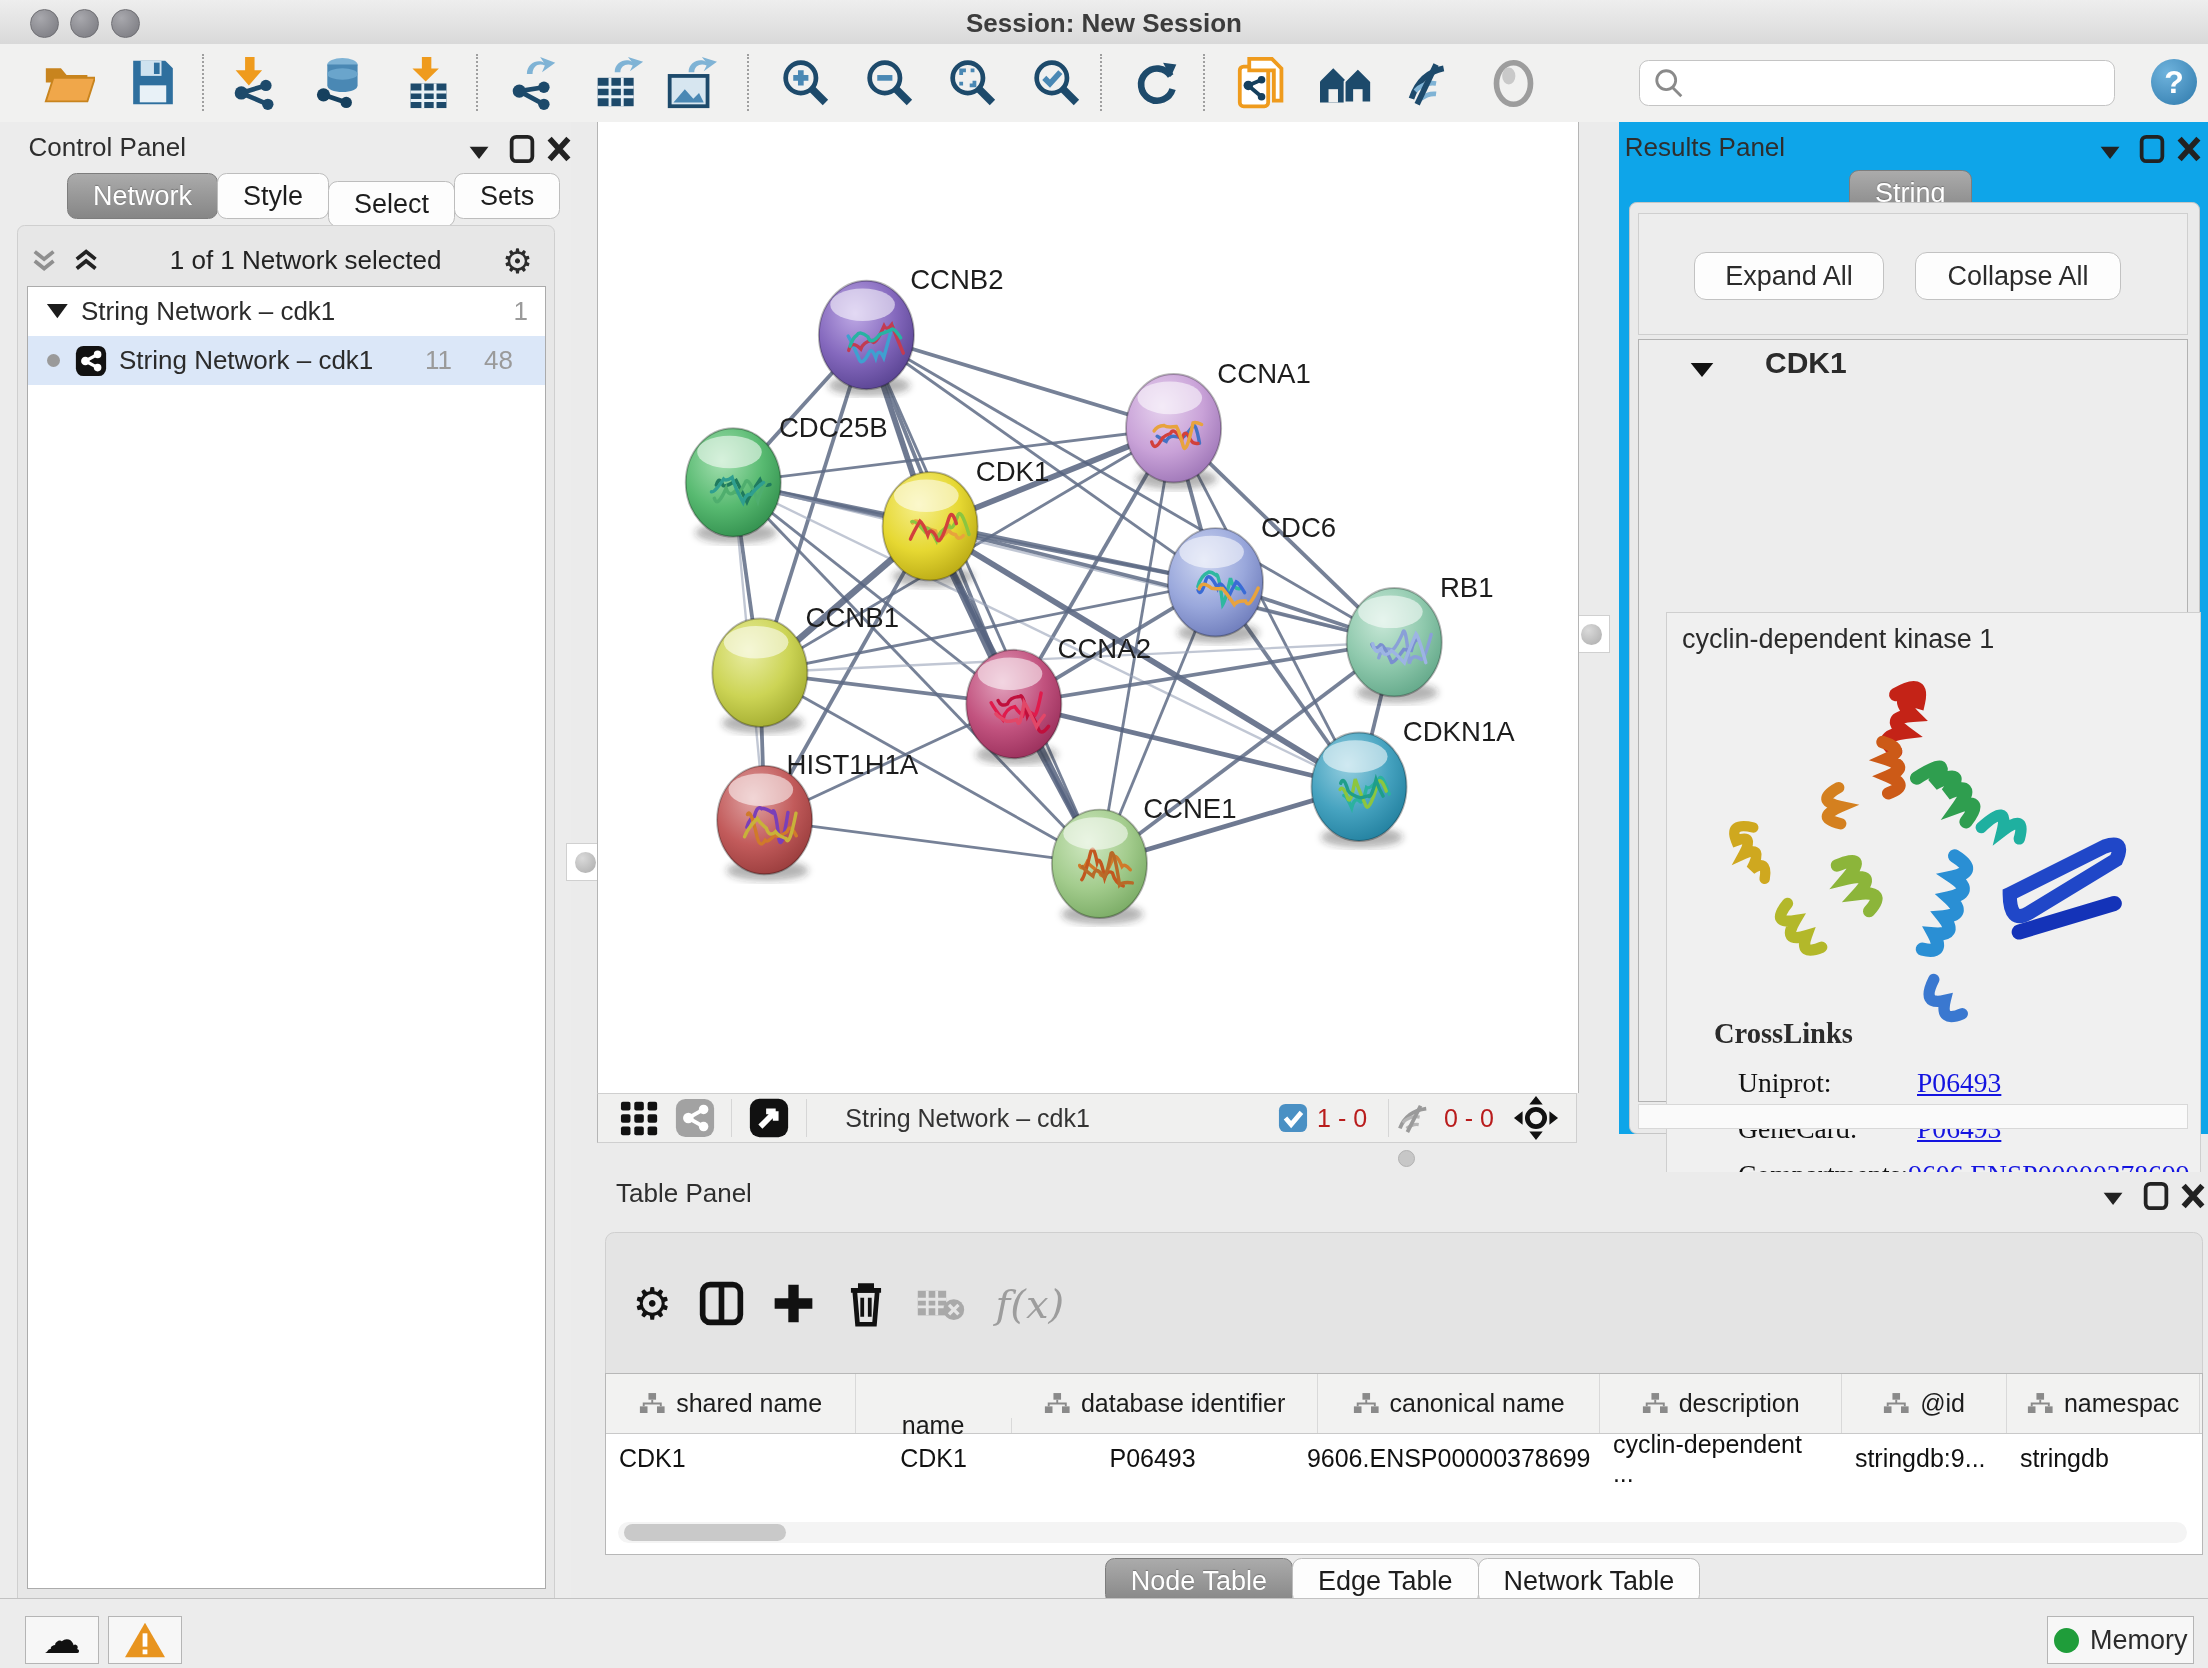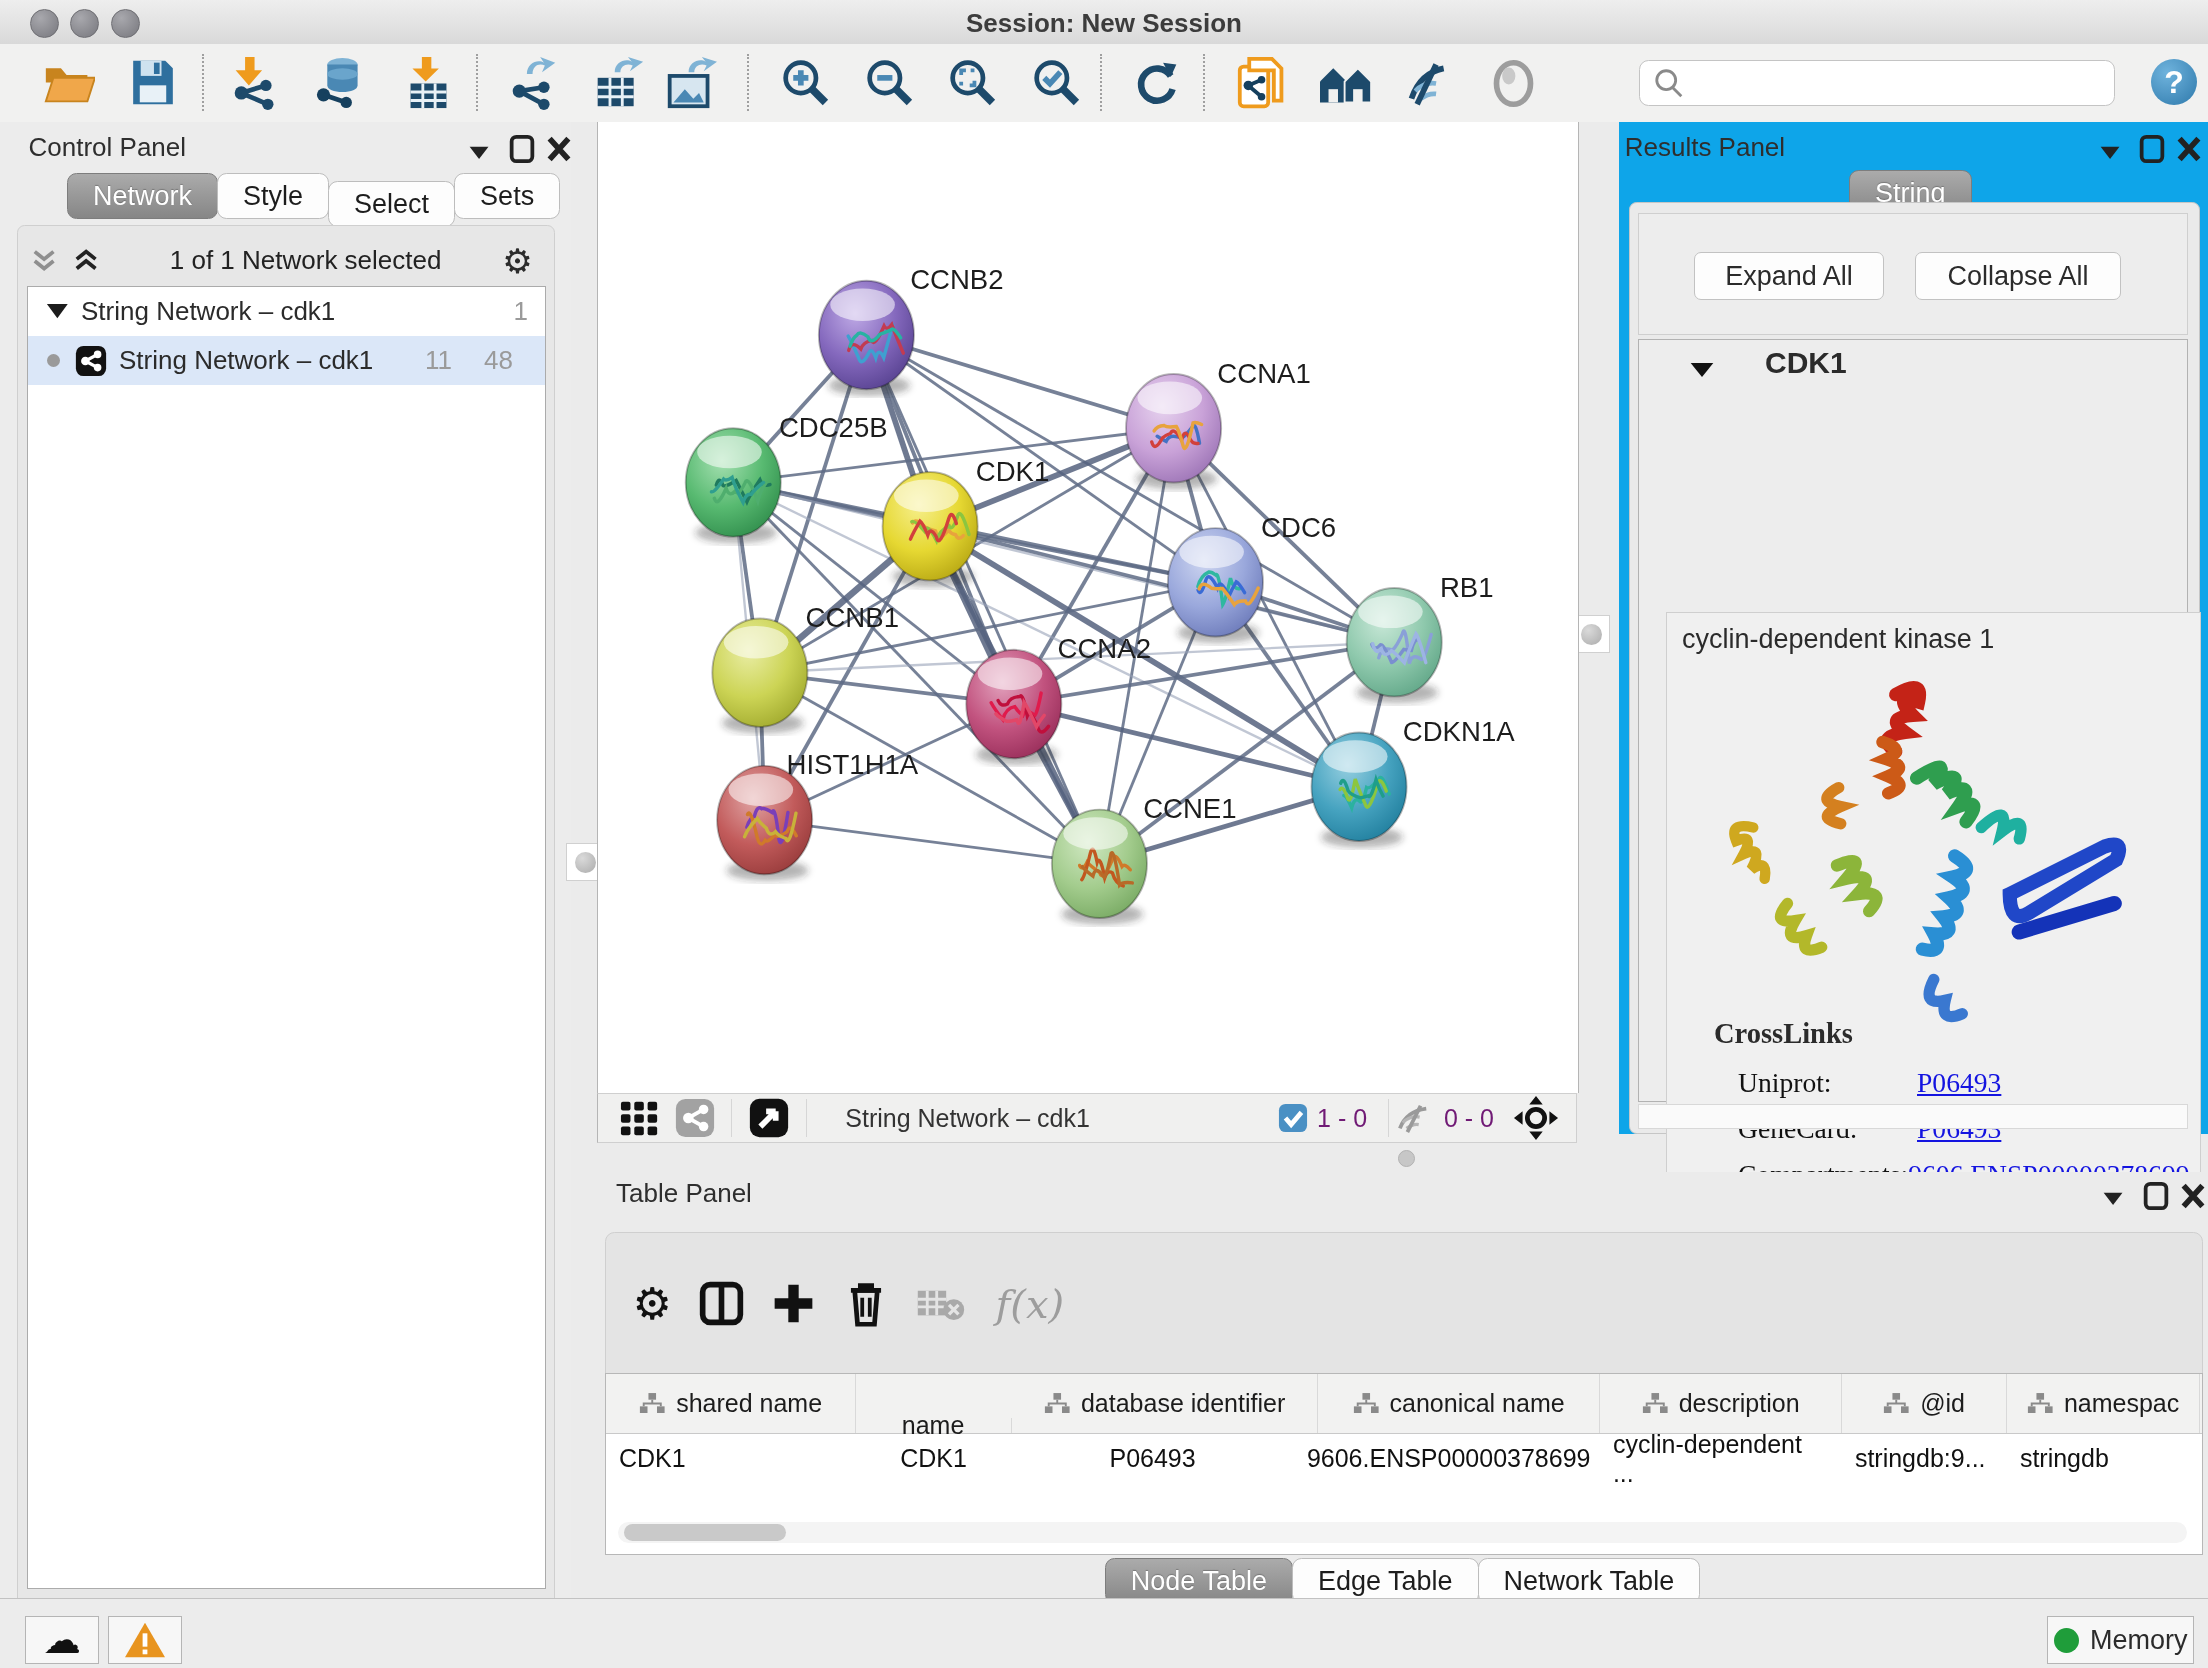--- a/index.html
+++ b/index.html
@@ -39,32 +39,32 @@
   .tree-row{display:flex;align-items:center;height:49px;font-size:26px;}
   .tree-row.selected{background:#dbe7f8;}
   .cnt{color:#9a9a9a;}
   
   #net-canvas{left:597px;top:122px;width:980px;height:971px;background:#fff;
     border-left:1px solid #b5b5b5;border-right:1px solid #b5b5b5;}
   #net-toolbar{left:597px;top:1093px;width:980px;height:50px;background:#f0f0ef;
     border:1px solid #cfcfcf;border-left:1px solid #b5b5b5;box-sizing:border-box;
     display:flex;align-items:center;font-size:25px;color:#333;}
   .ntb-sep{height:38px;border-left:1.9px solid #d6d6d6;margin:0 15px;}
-  .graybox{color:#701a75;}
+  .graybox{color:#b91c1c;}
   .split-strip{background:#ebebeb;}
   .split-handle{width:36px;height:36px;background:#fff;border:1px solid #d0d0d0;
     display:flex;align-items:center;justify-content:center;}
   .split-handle i{width:21px;height:21px;border-radius:50%;
     background:radial-gradient(circle at 35% 30%,#dadada,#ababab);display:block;}
   .split-dot{width:15px;height:15px;border-radius:50%;background:#c7c7c7;border:1px solid #b2b2b2;}
   
   #results-panel{left:1619px;top:122px;width:590px;height:1012px;background:#0ea5e9;}
   #rp-outer{left:9.5px;top:80px;width:569px;height:930px;background:#eaeaea;border:1px solid #c6c6c6;border-radius:7.6px;}
   #rp-btnbox{left:19px;top:91px;width:548px;height:120px;background:#ededed;border:1px solid #cfcfcf;}
-  .rp-btn{height:46px;background:#fdfdfd;border:1px solid #c2c2c2;border-radius:7px;font-size:27px;
+  .rp-btn{height:46px;background:#fdfdfd;border:1px solid #c2c2c2;border-radius:12px;font-size:27px;
     display:flex;align-items:center;justify-content:center;}
   #rp-cdk1box{left:19px;top:217px;width:548px;height:761px;background:#ededed;border:1px solid #b2b2b2;}
   #rp-inner{left:27px;top:272px;width:533px;height:700px;background:#f0f0f0;border:1px solid #cfcfcf;}
   #rp-bottomrow{left:19px;top:982px;width:548px;height:23px;background:#fafafa;border:1px solid #d8d8d8;}
   .xl-label{font-size:27.6px;font-family:"Liberation Serif",serif;color:#111;}
   .xl-link{font-size:27.6px;font-family:"Liberation Serif",serif;color:#1414e0;text-decoration:underline;}
   
   #table-panel{left:597px;top:1172px;width:1611px;height:426px;background:#ebebeb;}
   #tp-toolbarbox{left:7.6px;top:60px;width:1596px;height:141px;background:#e4e4e4;
     border:1px solid #cfcfcf;border-radius:9.5px 9.5px 0 0;display:flex;align-items:center;}

